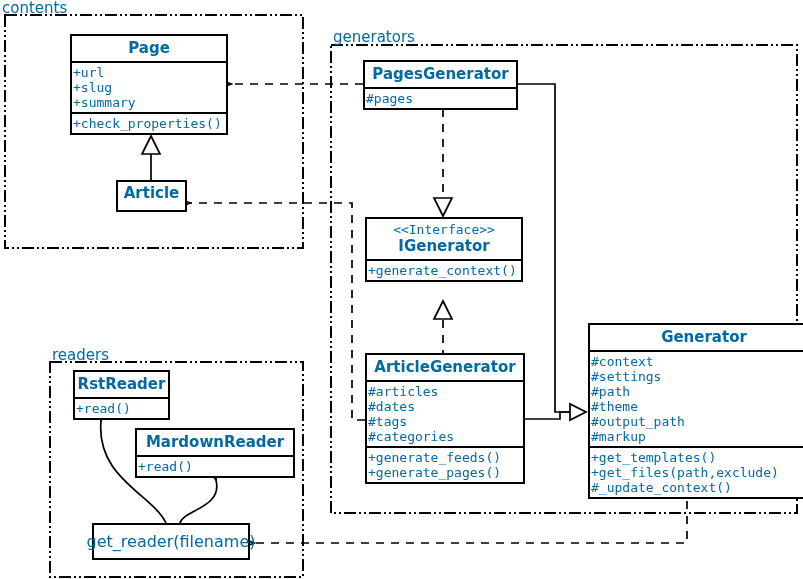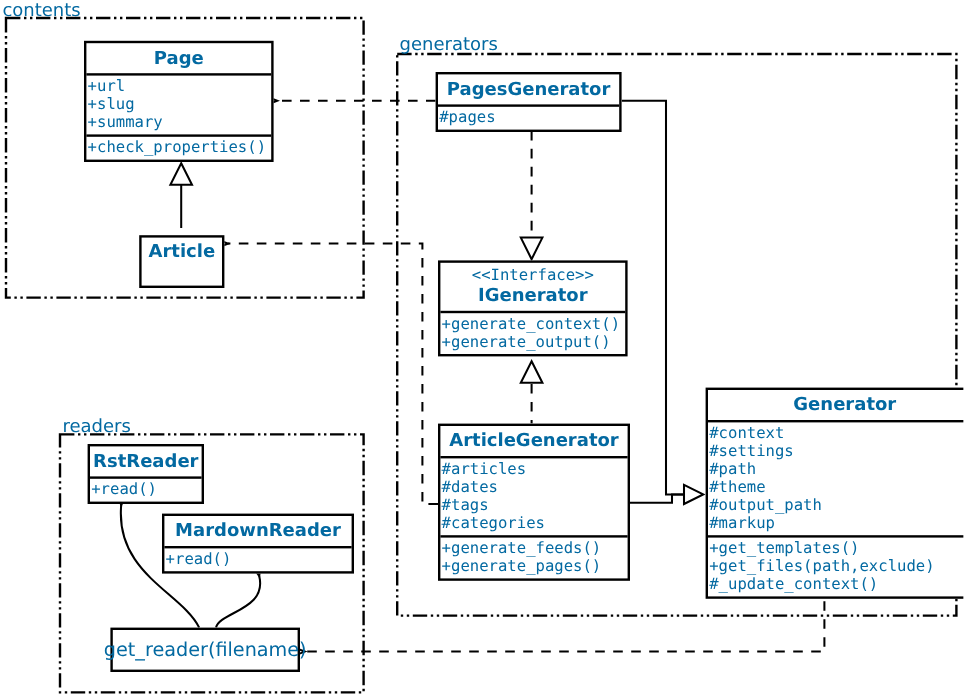--- a/index.html
+++ b/index.html
@@ -112,39 +112,38 @@
     <div class="uml-section">
         <div>+url</div>
         <div>+slug</div>
         <div>+summary</div>
       </div>
     <div class="uml-section">
         <div>+check_properties()</div>
       </div>
   </div>
 
-  <div class="uml-class" style="left:116px;top:196px;width:71px;height:44px;">
+  <div class="uml-class" style="left:116px;top:180px;width:71px;height:32px;">
     <div class="uml-title no-sections" style="padding:2px;">Article</div>
   </div>
 
   <div class="uml-class" style="left:363px;top:60px;width:155px;">
     <div class="uml-title">PagesGenerator</div>
     <div class="uml-section">
         <div>#pages</div>
       </div>
   </div>
 
   <div class="uml-class" style="left:365px;top:217px;width:158px;">
     <div class="uml-title">
       <span class="uml-stereotype">&lt;&lt;Interface&gt;&gt;</span>
       <span>IGenerator</span>
     </div>
     <div class="uml-section">
         <div>+generate_context()</div>
-        <div>+generate_output()</div>
       </div>
   </div>
 
   <div class="uml-class" style="left:365px;top:353px;width:160px;">
     <div class="uml-title">ArticleGenerator</div>
     <div class="uml-section">
         <div>#articles</div>
         <div>#dates</div>
         <div>#tags</div>
         <div>#categories</div>

